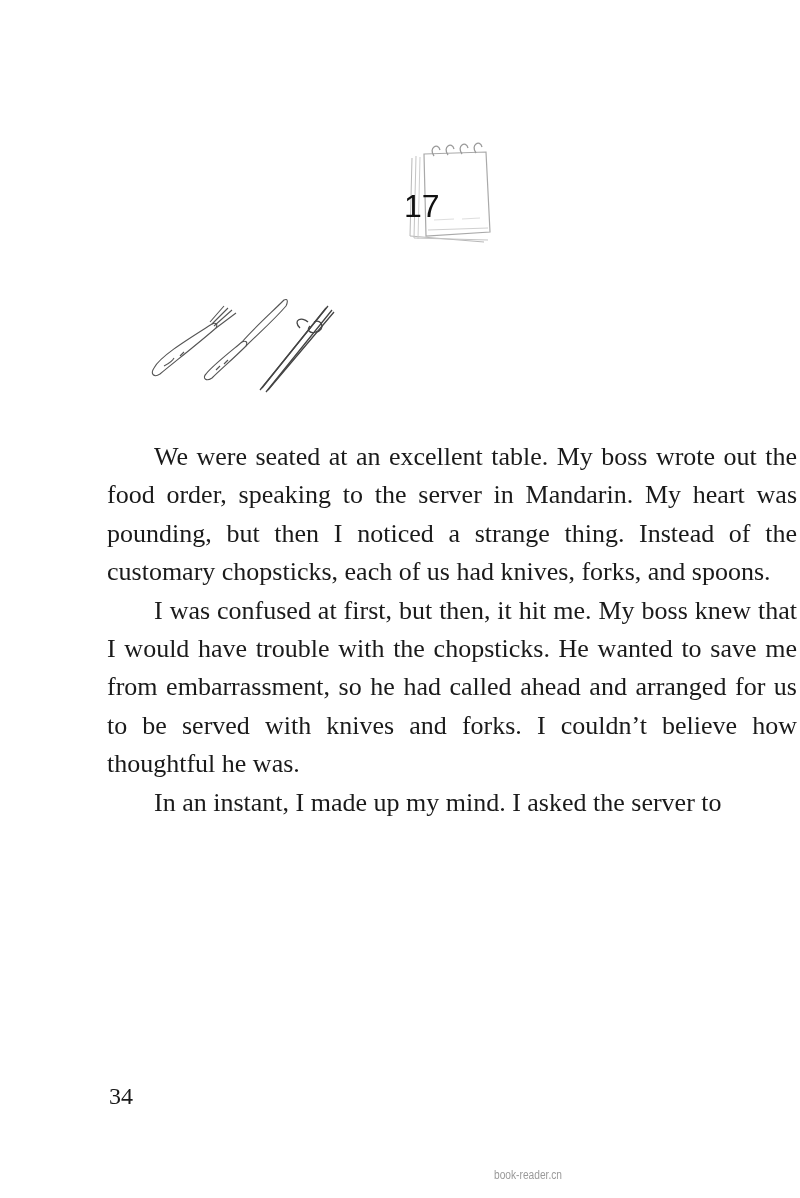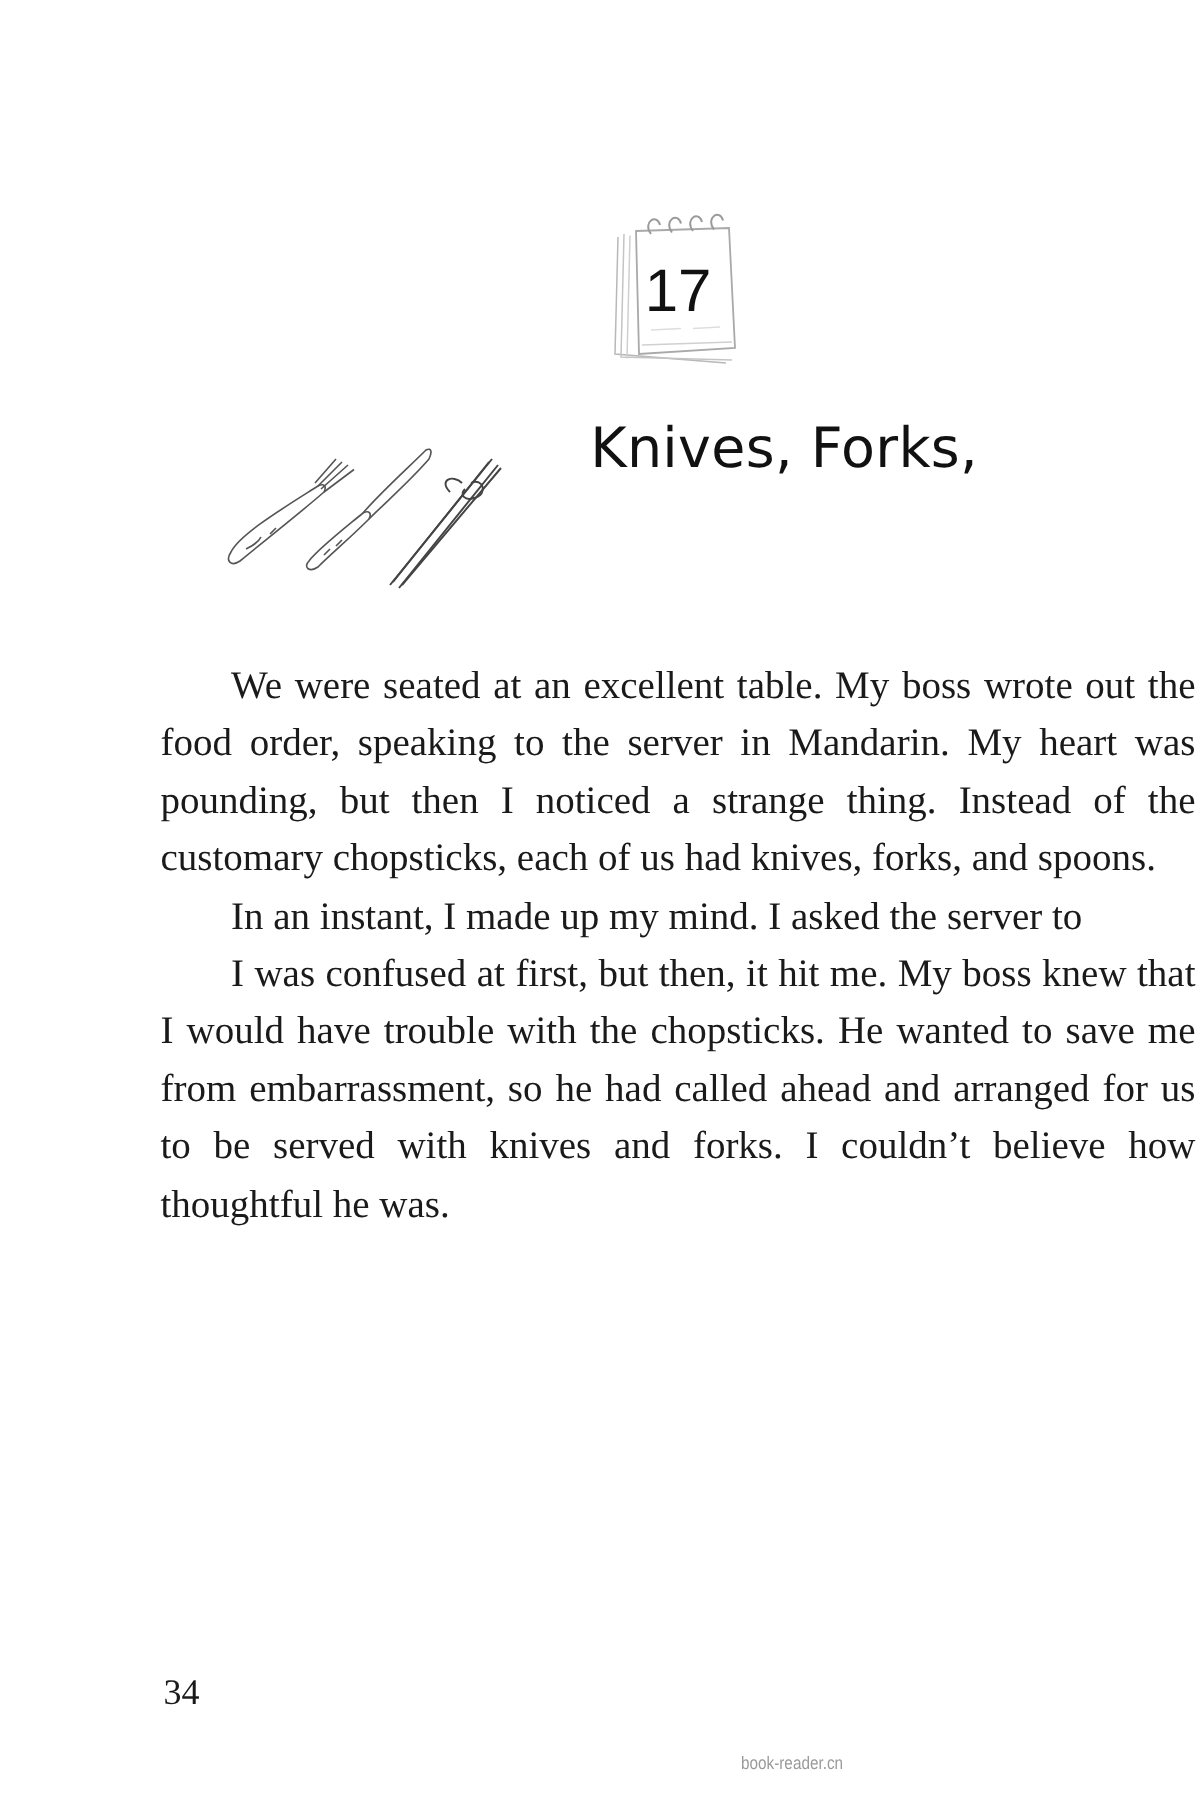--- a/index.html
+++ b/index.html
@@ -23,25 +23,24 @@
     .calendar {
       position: absolute;
       left: 404px;
       top: 140px;
       width: 96px;
       height: 110px;
     }
     .calendar svg { position: absolute; left: 0; top: 0; }
     .chapter-number {
       position: absolute;
-      left: 0; top: 32px;
+      left: 0; top: 44px;
       width: 96px;
-      text-align: center;
       font-family: "Liberation Sans", sans-serif;
-      font-size: 40px;
+      font-size: 32px;
       line-height: 44px;
       color: #111;
     }
     
     .utensils {
       position: absolute;
       left: 150px;
       top: 286px;
       width: 190px;
       height: 110px;
@@ -82,21 +81,20 @@
       font-size: 38px;
       line-height: 26px;
     }
     .page-number {
       position: absolute;
       left: 109px;
       top: 1083px;
       font-family: "Liberation Serif", serif;
       font-size: 24px;
       color: #1a1a1a;
-      margin-top: 33px;
     }
     .watermark {
       position: absolute;
       left: 494px;
       top: 1168px;
       font-family: "Liberation Sans", sans-serif;
       font-size: 12px;
       color: #9a9a9a;
       transform: scaleX(0.85);
       transform-origin: left top;
@@ -143,24 +141,23 @@
     </g>
 
     <g fill="none" stroke="#444" stroke-width="1.3">
       <path d="M110 104 L178 20 M116 106 L182 24"></path>
       <path d="M112 102 L176 22 M118 104 L184 26"></path>
       <path d="M150 42 C142 34 152 30 158 36 M164 36 C172 32 176 44 166 46 C160 48 156 44 160 40"></path>
     </g>
   </svg>
 
   <div class="title">
-    <span class="line1">Knives, Forks,</span>
   </div>
 
   <div class="body">
     <p class="indent">We were seated at an excellent table. My boss wrote out the food order, speaking to the server in Mandarin. My heart was pounding, but then I noticed a strange thing. Instead of the customary chopsticks, each of us had knives, forks, and spoons.</p>
+    <p class="indent">I was confused at first, but then, it hit me. My boss knew that I would have trouble with the chopsticks. He wanted to save me from embarrassment, so he had called ahead and arranged for us to be served with knives and forks. I couldn’t believe how thoughtful he was.</p>
     <p class="indent">In an instant, I made up my mind. I asked the server to</p>
-    <p class="indent">I was confused at first, but then, it hit me. My boss knew that I would have trouble with the chopsticks. He wanted to save me from embarrassment, so he had called ahead and arranged for us to be served with knives and forks. I couldn’t believe how thoughtful he was.</p>
   </div>
 
   <div class="page-number">34</div>
   <div class="watermark">book-reader.cn</div>
 </div>
 
 </body></html>

